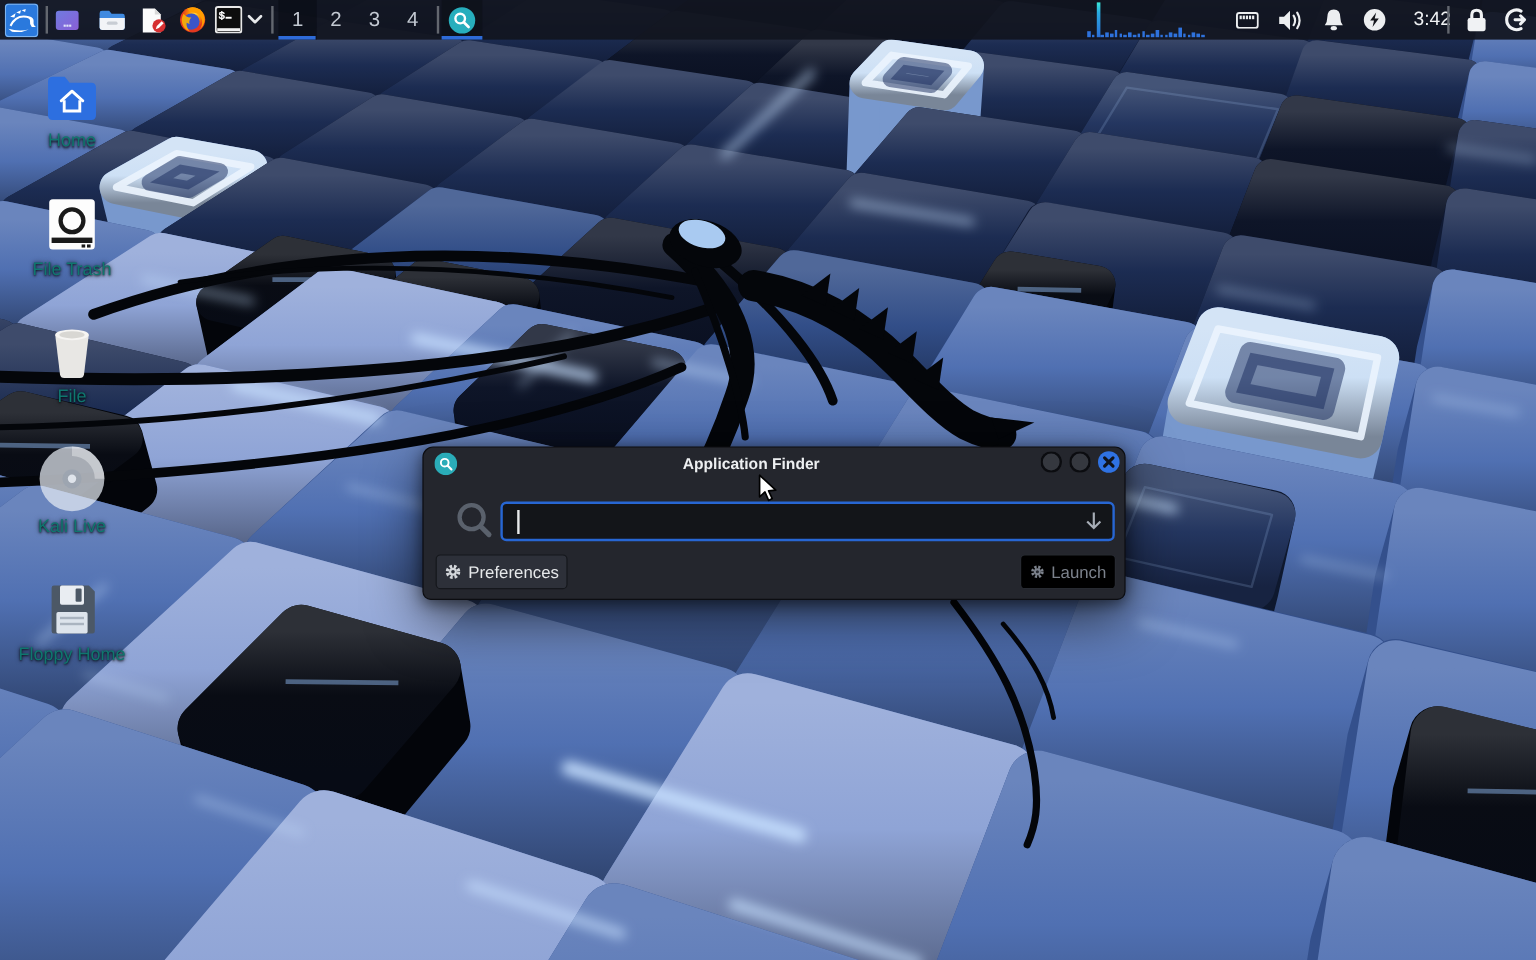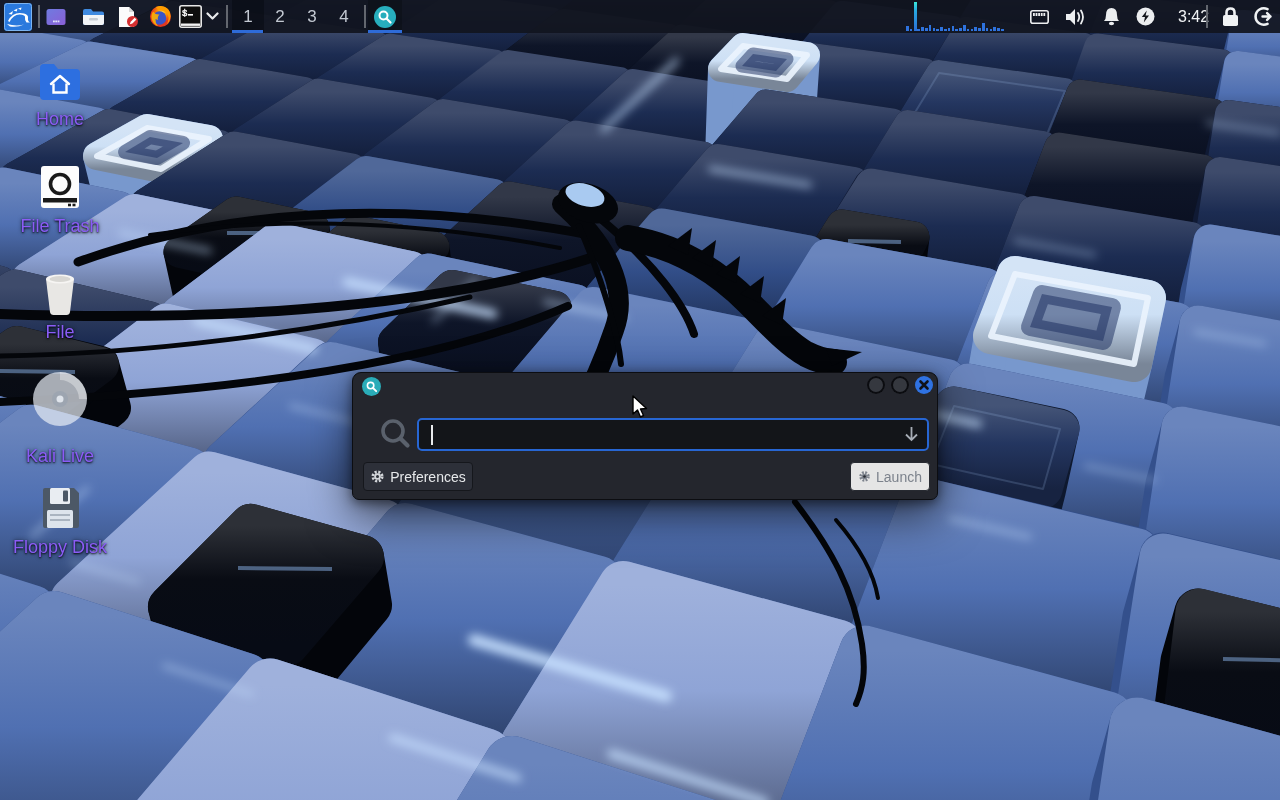--- a/index.html
+++ b/index.html
@@ -5,21 +5,21 @@
 #wall{position:absolute;left:0;top:0;width:1280px;height:800px}
 
 #panel{position:absolute;left:0;top:0;width:1280px;height:33px;background:rgba(17,20,31,0.93);z-index:50}
 .pi{position:absolute;top:0;height:33px;display:flex;align-items:center;justify-content:center}
 .sep{position:absolute;top:5px;width:2px;height:23px;background:#63676f}
 .wsnum{position:absolute;top:0;height:33px;width:32px;color:#c3c9d2;font-size:17px;display:flex;align-items:center;justify-content:center}
 .uline{position:absolute;top:30px;height:3px;background:#2e6bd8}
 #clock{position:absolute;top:0;height:33px;display:flex;align-items:center;color:#f0f2f4;font-size:16px}
 
 .dicon{position:absolute;width:120px;left:0;display:flex;flex-direction:column;align-items:center;z-index:10}
-.dlabel{margin-top:7px;color:#8b5cf6;font-size:18px;text-shadow:0 1px 2px rgba(0,0,0,0.9),0 0 4px rgba(0,0,0,0.6);white-space:nowrap}
+.dlabel{margin-top:7px;color:#0f766e;font-size:15px;text-shadow:0 1px 2px rgba(0,0,0,0.9),0 0 4px rgba(0,0,0,0.6);white-space:nowrap}
 
 #dlg{position:absolute;left:352px;top:372px;width:586px;height:128px;background:#24262d;border:1px solid #0c0d11;border-radius:9px 9px 7px 7px;box-shadow:0 16px 44px rgba(0,0,0,0.6),0 3px 12px rgba(0,0,0,0.5);z-index:60}
 #dtitle{position:absolute;left:0;right:38px;top:0;height:26px;text-align:center;line-height:27px;font-size:13px;font-weight:bold;color:#edeff1}
 .wbtn{position:absolute;top:376px;width:18px;height:18px;border-radius:50%;z-index:61}
 #dinput{position:absolute;left:64px;top:45px;width:512px;height:33px;background:#131519;border:2px solid #2766d3;border-radius:5px}
 .btn{position:absolute;top:89px;height:29px;background:#2d3039;border:1px solid #15171c;border-radius:4px;display:flex;align-items:center;justify-content:center;color:#e6e8ea;font-size:14px}
 </style></head>
 <body>
 <div id="wall"><svg width="1280" height="800" viewBox="0 0 1280 800">
       <defs>
@@ -565,32 +565,32 @@
     </svg>
  <div class="dlabel">File</div>
   </div>
 <div class="dicon" style="top:370px">
     <svg width="58" height="58" viewBox="0 0 58 58">
  <circle cx="29" cy="29" r="27" fill="rgba(228,234,242,0.72)"></circle>
  <circle cx="29" cy="29" r="8" fill="rgba(150,160,175,0.55)"></circle>
  <circle cx="29" cy="29" r="3.5" fill="rgba(240,244,250,0.8)"></circle>
  <path d="M29 2 a27 27 0 0 1 27 27 l-8 0 a19 19 0 0 0 -19 -19 Z" fill="rgba(255,255,255,0.35)"></path>
     </svg>
- <div class="dlabel" style="margin-top:18px">Kali Live</div>
+ <div class="dlabel" style="margin-top:2px">Kali Live</div>
   </div>
 <div class="dicon" style="top:486px">
     <svg width="42" height="44" viewBox="0 0 42 44">
  <path d="M4 2 h31 l5 5 v33 q0 2 -2 2 H6 q-2 0 -2 -2 V4 q0 -2 2 -2 Z" fill="#4c5866"></path>
  <rect x="11" y="2" width="20" height="16" rx="1.5" fill="#e9edf2"></rect>
  <rect x="24" y="4.5" width="5" height="11" rx="1" fill="#4c5866"></rect>
  <rect x="8" y="24" width="26" height="18" rx="1.5" fill="#dde4ec"></rect>
  <rect x="11" y="28" width="20" height="2" fill="#aab4c0"></rect>
       <rect x="11" y="33" width="20" height="2" fill="#aab4c0"></rect>
     </svg>
- <div class="dlabel">Floppy Disk</div>
+ <div class="dlabel">Floppy Home</div>
   </div>
 
 <div id="panel">
 
  <div class="pi" style="left:3px;width:29px">
       <svg width="28" height="28" viewBox="0 0 28 28">
   <rect x="0" y="0" width="28" height="28" rx="3" fill="#2a79dd"></rect>
   <rect x="0.5" y="0.5" width="27" height="27" rx="3" fill="none" stroke="#7db4ef" stroke-width="1"></rect>
   <path d="M4 18 Q9 8 20 10.5 Q24.5 11.5 24 15 Q23.5 18 26 19.5 L22.5 19.5 Q20.5 17.5 21 14.5 Q21.3 12.5 18 11.8 Q10 10 5.5 19 Z" fill="#fff"></path>
   <path d="M4.5 11 l4.5 -3 -1 3.5 Z M9.5 7.5 l4 -2 -0.8 3 Z M14 5.5 l3.5 -1 -0.6 2.6 Z" fill="#fff"></path>
@@ -742,41 +742,42 @@
     </div>
  <div class="pi" style="left:1252px;width:23px">
       <svg width="21" height="21" viewBox="0 0 21 21">
   <path d="M14.5 3.2 a8.2 8.2 0 1 0 0 14.6" fill="none" stroke="#f0f2f4" stroke-width="2.6" stroke-linecap="round"></path>
   <path d="M9.5 10.5 h8 m-3.4 -3.4 l3.4 3.4 -3.4 3.4" fill="none" stroke="#f0f2f4" stroke-width="2.4" stroke-linecap="round" stroke-linejoin="round"></path>
       </svg>
     </div>
 </div>
 
 <div id="dlg">
+ <div id="dtitle">Application Finder</div>
  <svg style="position:absolute;left:9px;top:4px" width="19" height="19" viewBox="0 0 19 19">
   <circle cx="9.5" cy="9.5" r="9.5" fill="#2aacb8"></circle>
   <circle cx="8.6" cy="8.6" r="3.2" fill="none" stroke="#fff" stroke-width="1.6"></circle>
   <path d="M11 11 l3.2 3.2" stroke="#fff" stroke-width="1.8" stroke-linecap="round"></path>
     </svg>
  <svg style="position:absolute;left:23px;top:42px" width="38" height="38" viewBox="0 0 38 38">
   <circle cx="17" cy="16" r="10" fill="none" stroke="#5a616c" stroke-width="3.6"></circle>
   <path d="M24.5 23.5 l7 7" stroke="#5a616c" stroke-width="4.2" stroke-linecap="round"></path>
     </svg>
  <div id="dinput"></div>
  <div style="position:absolute;left:78px;top:52px;width:1.5px;height:20px;background:#e8eaec"></div>
  <svg style="position:absolute;left:550px;top:53px" width="17" height="17" viewBox="0 0 17 17">
   <path d="M8.5 1 v13 m-5.5 -5.5 l5.5 5.5 5.5 -5.5" fill="none" stroke="#a7adb6" stroke-width="1.8"></path>
     </svg>
  <div class="btn" style="left:10px;width:110px">
   <svg width="15" height="15" viewBox="0 0 15 15" style="margin-right:5px">
         <circle cx="7.5" cy="7.5" r="4.6" fill="none" stroke="#d3d6da" stroke-width="2.9" stroke-dasharray="2.1 1.55"></circle>
         <circle cx="7.5" cy="7.5" r="3.3" fill="#d3d6da"></circle>
         <circle cx="7.5" cy="7.5" r="1.5" fill="#2d3039"></circle>
       </svg>Preferences</div>
- <div class="btn" style="left:497px;width:80px;background:#e5e5e5;border-color:#272a31;color:#7c828c">
+ <div class="btn" style="left:497px;width:80px;background:#000000;border-color:#272a31;color:#7c828c">
   <svg width="13" height="13" viewBox="0 0 15 15" style="margin-right:5px">
         <circle cx="7.5" cy="7.5" r="4.6" fill="none" stroke="#7c828c" stroke-width="2.9" stroke-dasharray="2.1 1.55"></circle>
         <circle cx="7.5" cy="7.5" r="3.3" fill="#7c828c"></circle>
         <circle cx="7.5" cy="7.5" r="1.5" fill="#272a31"></circle>
       </svg>Launch</div>
 </div>
 
 <div class="wbtn" style="left:867px;background:#35383f;box-shadow:0 0 0 2px #0b0c10 inset"></div>
 <div class="wbtn" style="left:891px;background:#35383f;box-shadow:0 0 0 2px #0b0c10 inset"></div>
 <div class="wbtn" style="left:915px;background:#2f72e2">

